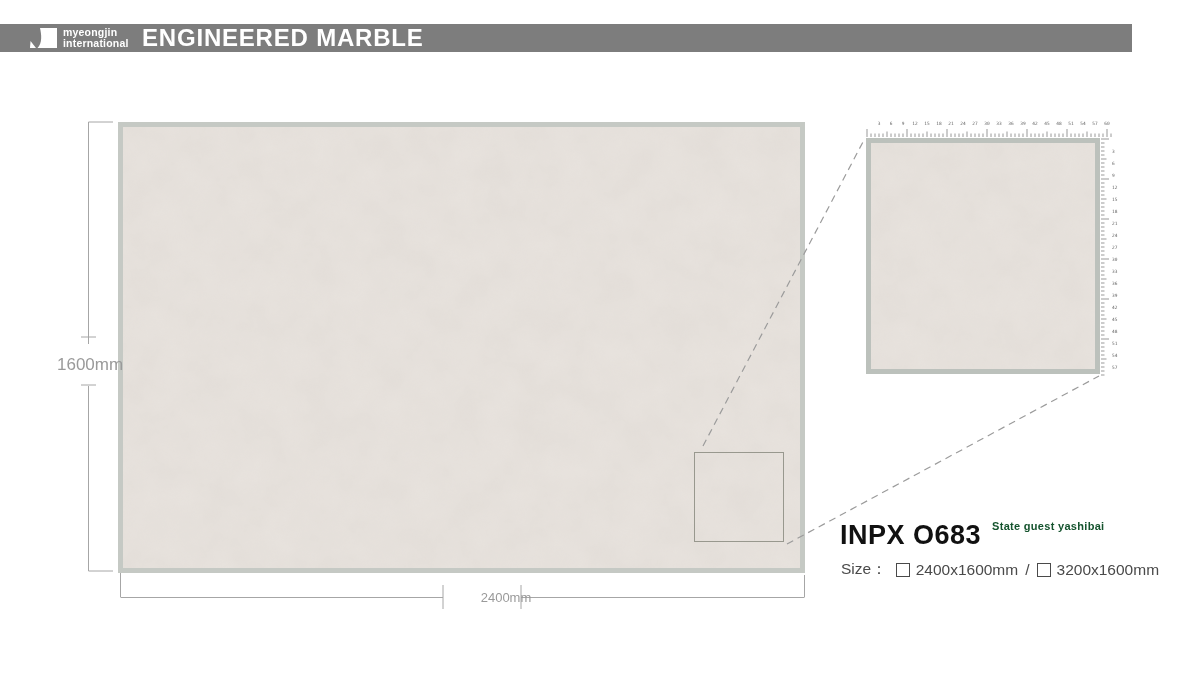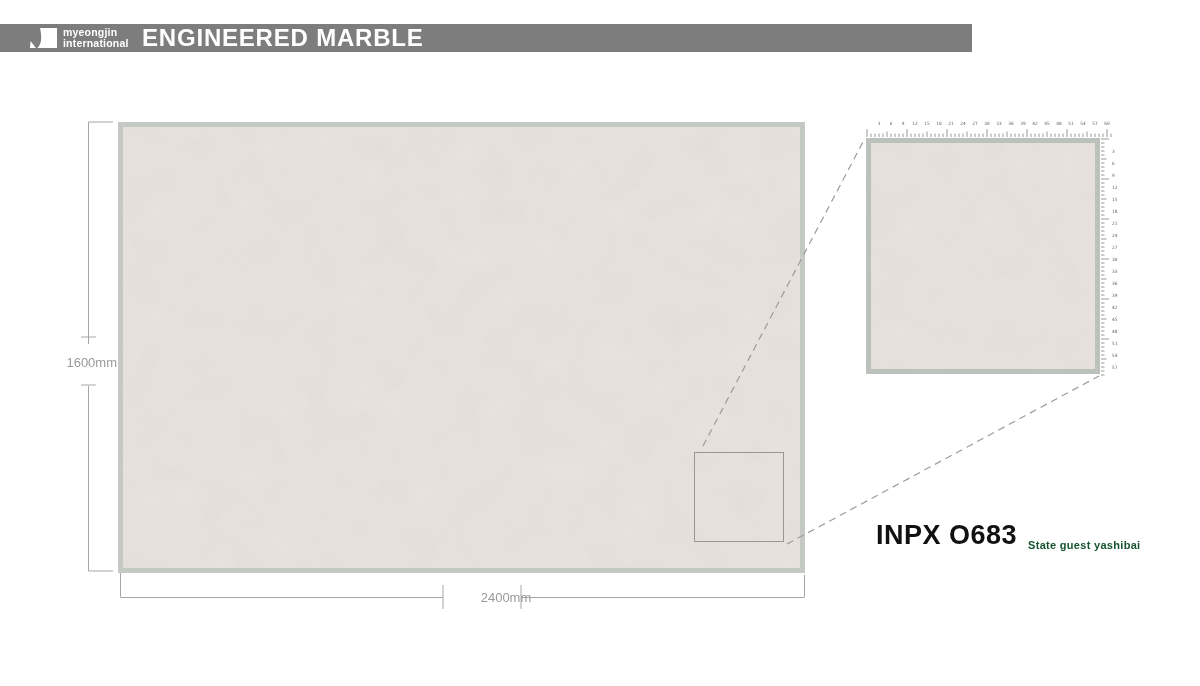--- a/index.html
+++ b/index.html
@@ -2,50 +2,50 @@
 <html><head>
 <meta charset="utf-8">
 <style>
   html,body{margin:0;padding:0;background:#ffffff;}
   .canvas{
     position:relative;width:1200px;height:686px;background:#ffffff;overflow:hidden;
     font-family:"Liberation Sans", sans-serif;
   }
   
   .header-bar{
-    position:absolute;left:0;top:24px;width:972px;height:28px;background:#7d7d7d;
+    position:absolute;left:0;top:24px;width:1132px;height:28px;background:#7d7d7d;
     display:flex;align-items:center;
   }
   .logo{position:absolute;left:30px;top:4px;width:27px;height:20px;}
   .brand{position:absolute;left:63px;top:3px;color:#ffffff;font-size:10.5px;line-height:11px;font-weight:700;letter-spacing:.2px;}
   .title{position:absolute;left:142px;top:0;height:28px;display:flex;align-items:center;color:#ffffff;font-size:24px;font-weight:700;letter-spacing:.8px;}
   
   .slab{
     position:absolute;left:118px;top:122px;width:677px;height:441px;
     border:5px solid #c5c9c4;background:#e8e3de;
   }
   .tex{position:absolute;left:0;top:0;width:100%;height:100%;opacity:.5;}
   .detail-box{
     position:absolute;left:694px;top:452px;width:88px;height:88px;
     border:1px solid #98988e;background:transparent;
   }
   
   .overlay{position:absolute;left:0;top:0;width:1200px;height:686px;pointer-events:none;}
   .dimlabel{position:absolute;color:#9a9a9a;}
-  .vlabel{left:57px;top:355px;width:60px;text-align:right;font-size:13px;}
+  .vlabel{left:57px;top:355px;width:60px;text-align:left;font-size:17px;}
   .hlabel{left:443px;top:590px;width:78px;text-align:center;font-size:13px;margin-left:24px;}
   
   .detail-panel{
     position:absolute;left:866px;top:138px;width:224px;height:226px;
     border:5px solid #bcc1bc;background:#e8e3de;
   }
   .ruler-top{position:absolute;left:866px;top:117px;width:246px;height:21px;}
   .ruler-right{position:absolute;left:1101px;top:138px;width:24px;height:238px;}
   
-  .prod-row1{position:absolute;left:840px;top:520px;display:flex;align-items:flex-end;color:#111111;margin-left:36px;}
+  .prod-row1{position:absolute;left:840px;top:520px;display:flex;align-items:flex-start;color:#111111;}
   .prod-code{font-size:27px;font-weight:700;letter-spacing:.5px;}
   .prod-name{font-size:11px;font-weight:700;margin-left:11px;color:#14532d;letter-spacing:.3px;}
   .prod-row2{position:absolute;left:841px;top:559px;display:flex;align-items:center;color:#4a4a4a;font-size:15.5px;}
   .size-label{margin-right:9px;}
   .cb{display:inline-block;width:12px;height:12px;border:1.5px solid #4a4a4a;background:#ffffff;margin-right:6px;}
   .sep{margin:0 7px;}
 </style>
 </head>
 <body>
 
@@ -271,14 +271,22 @@
       <line y1="229" y2="229" x1="0" x2="3.5" stroke="#6e6e6e" stroke-width="0.7"></line>
       <text font-size="4.5" fill="#4d4d4d" opacity="0.85" font-family="&quot;DejaVu Sans Mono&quot;, monospace" x="11" y="230.6">57</text>
       <line y1="233" y2="233" x1="0" x2="3.5" stroke="#6e6e6e" stroke-width="0.7"></line>
       <line y1="237" y2="237" x1="0" x2="3.5" stroke="#6e6e6e" stroke-width="0.7"></line>
     </svg>
 
   <div class="prod-row1">
     <span class="prod-code">INPX O683</span>
     <span class="prod-name">State guest yashibai</span>
   </div>
+  <div class="prod-row2">
+    <span class="size-label">Size：</span>
+    <span class="cb"></span>
+    <span>2400x1600mm</span>
+    <span class="sep">/</span>
+    <span class="cb"></span>
+    <span>3200x1600mm</span>
+  </div>
 
 </div>
 
 </body></html>

